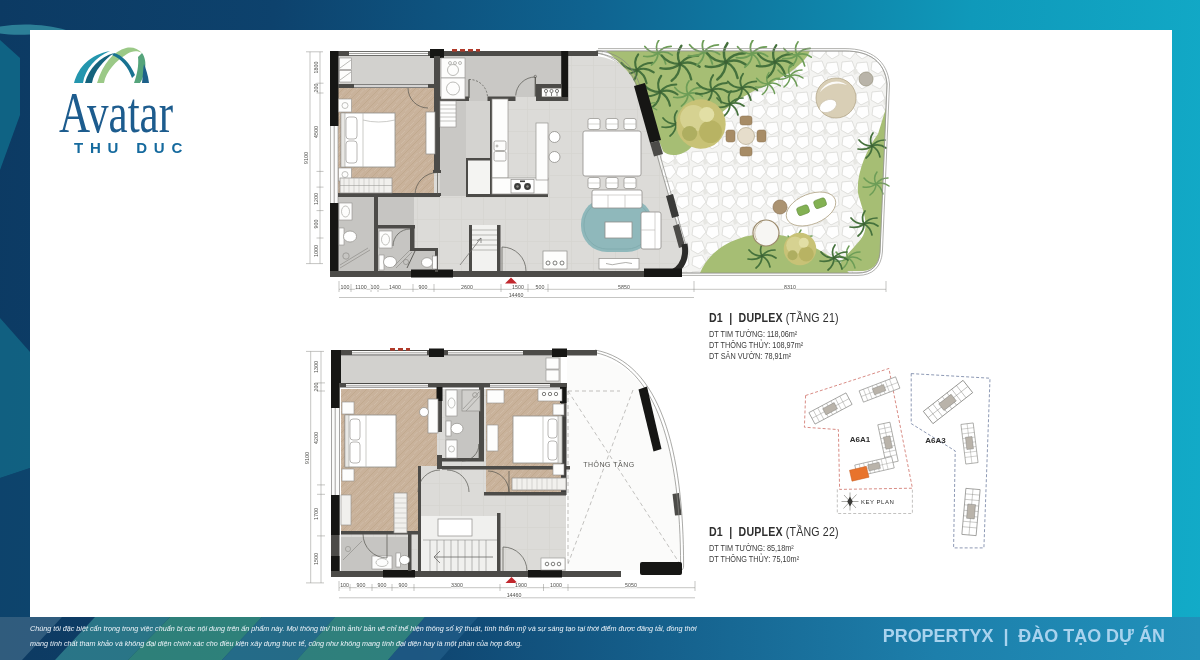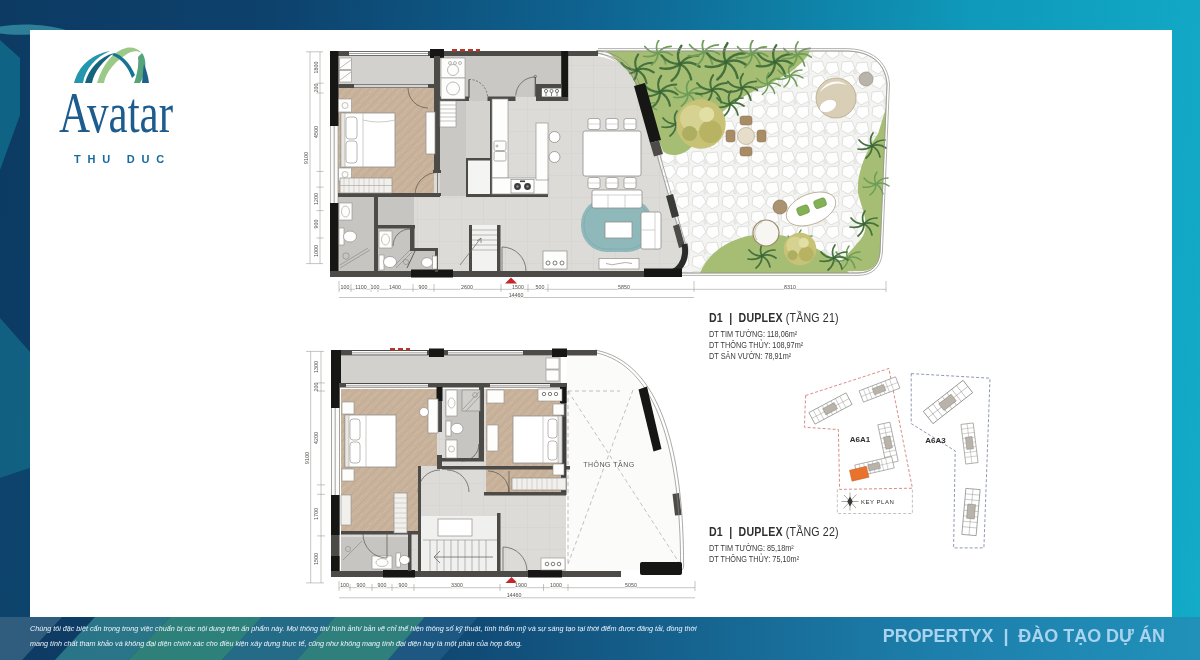--- a/index.html
+++ b/index.html
@@ -29,21 +29,21 @@
     <path d="M0,36 C5,19 16,8 36,4 C22,10 11,22 9,36 Z" fill="#2496ae"></path>
     <path d="M11,36 C15,21 26,10 40,6 C30,13 20,24 18,36 Z" fill="#15637d"></path>
     <path d="M23,36 C29,16 40,4 52,1 C58,-0.5 64,1.5 68,6 C64,3.5 58,3.5 53,7 C42,14 32,24 30,36 Z" fill="#9bc987"></path>
     <path d="M40,6 C48,8 56,16 61,28 L58,31 C54,20 48,12 38,8 Z" fill="#187291"></path>
     <path d="M68,6 C71,10 72,16 71,22 C70,28 68,33 66,36 L60,36 C63,28 65,18 64,10 Z" fill="#55a47b"></path>
     <path d="M70,17 C72,22 74,28 75,36 L68,36 C69,28 69,22 70,17 Z" fill="#1d6089"></path>
   </svg>
 
   <div class="abs" id="avatarword" style="left:4px;top:37px;width:200px;font-family:'Liberation Serif',serif;font-size:56px;color:#1d5c8e;transform:scale(0.77,1);transform-origin:0 0;">Avatar</div>
 
-  <div class="abs" style="left:19px;top:109px;font-size:11px;font-weight:bold;color:#156a9e;letter-spacing:6.8px;">THU DUC</div>
+  <div class="abs" style="left:19px;top:95px;font-size:15px;font-weight:bold;color:#156a9e;letter-spacing:6.8px;">THU DUC</div>
 </div>
 
 <svg id="plan1" class="abs" style="left:295px;top:40px" width="620" height="270" viewBox="0 0 620 270">
 <defs>
   <pattern id="herr" width="9" height="9" patternUnits="userSpaceOnUse">
     <rect width="9" height="9" fill="#c9b29b"></rect>
     <path d="M0,9 L9,0" stroke="#bca487" stroke-width="0.6" fill="none"></path>
     <path d="M-0.5,4 L4,-0.5 M4.5,9.5 L9.5,4.5" stroke="#d4c2ac" stroke-width="0.6" fill="none"></path>
   </pattern>
   <pattern id="tile" width="22" height="22" patternUnits="userSpaceOnUse">

